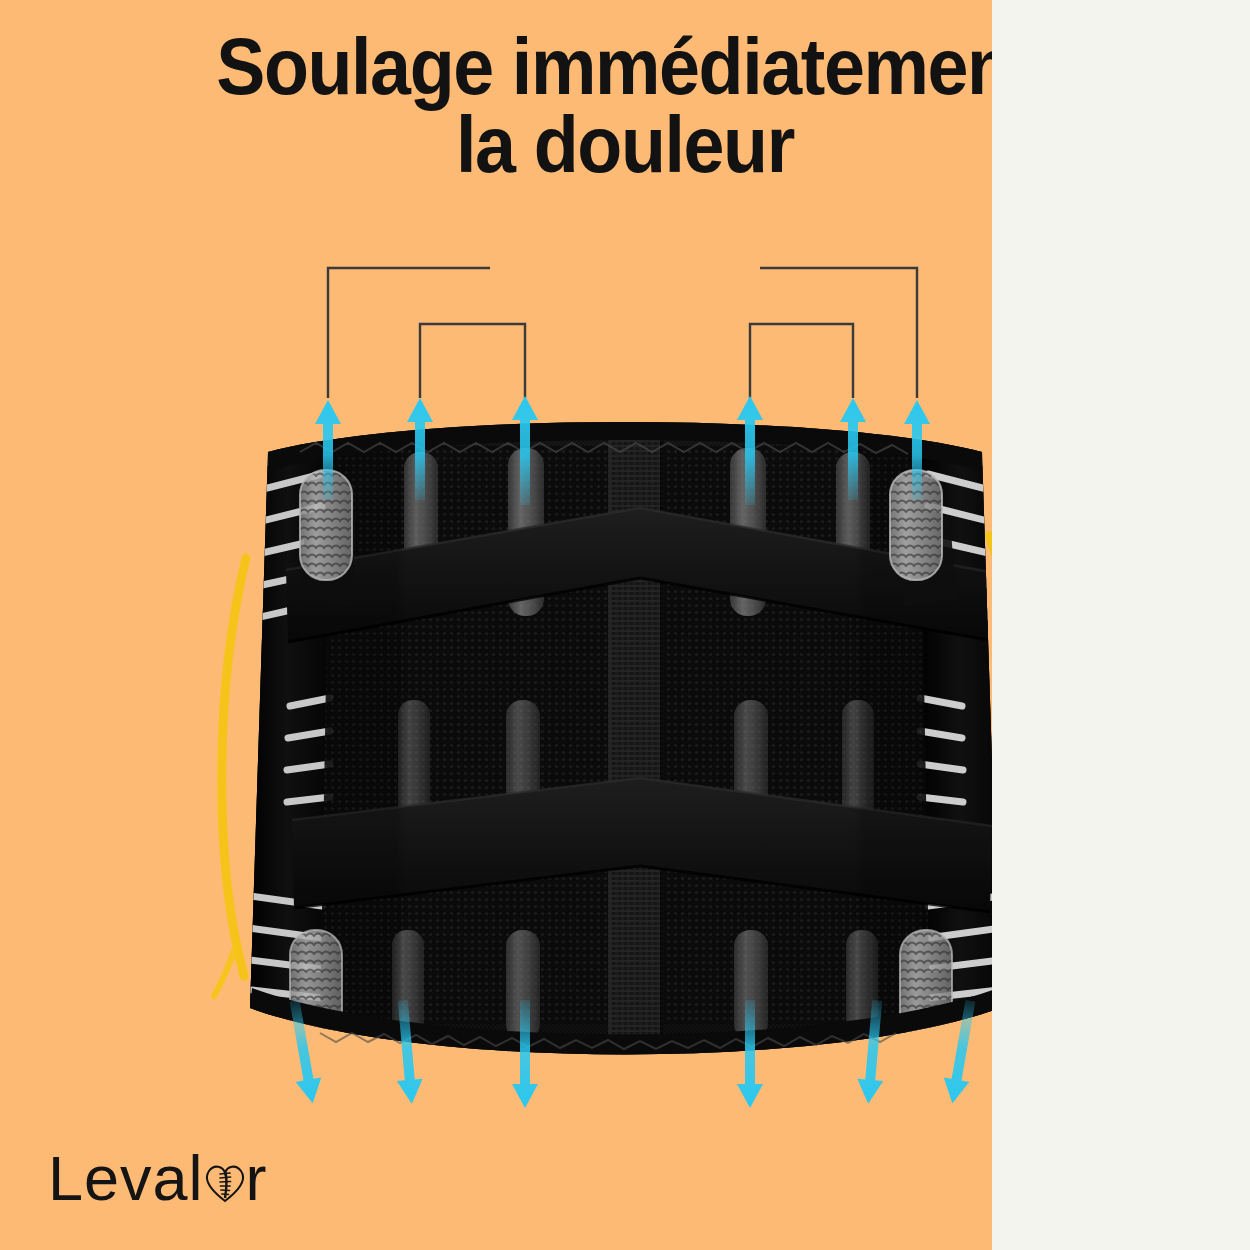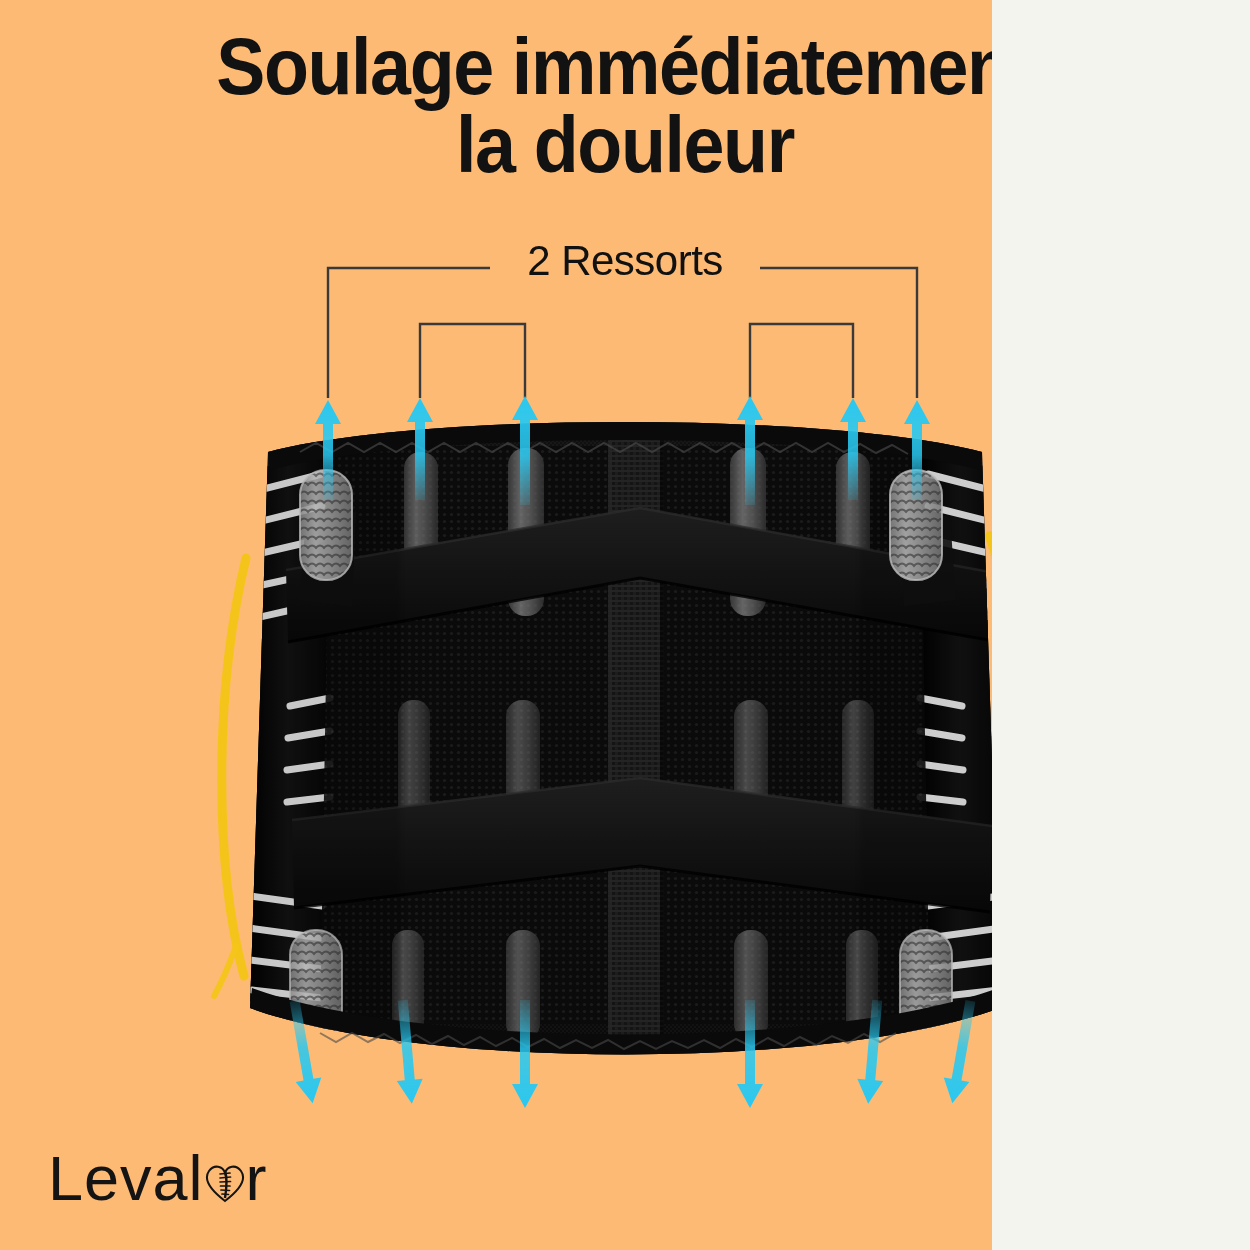--- a/index.html
+++ b/index.html
@@ -371,21 +371,20 @@
         </g>
       <g transform="translate(872,0) rotate(5 0 1060)">
           <path d="M 0 1104 L 13 1080 L 5 1080 L 5 1000 L -5 1000 L -5 1080 L -13 1080 Z"></path>
         </g>
       <g transform="translate(960,0) rotate(10 0 1060)">
           <path d="M 0 1104 L 13 1080 L 5 1080 L 5 1000 L -5 1000 L -5 1080 L -13 1080 Z"></path>
         </g>
     </g>
   </svg>
 
-  <div class="callout" id="label-springs">2 Ressorts</div>
 
   <div class="logo">
     <span class="logo-text">
       <span class="logo-pre">Leval</span><span class="logo-mark">
         <svg viewBox="0 0 46 46" width="46" height="46" xmlns="http://www.w3.org/2000/svg">
           <path d="M23 41 C 6 28, 2 18, 7 11 C 12 4, 21 6, 23 13 C 25 6, 34 4, 39 11 C 44 18, 40 28, 23 41 Z" fill="none" stroke="#141414" stroke-width="2"></path>
           <path d="M23 11 C 25 17, 25 26, 23 38" stroke="#141414" stroke-width="2.4" fill="none"></path>
           <g stroke="#141414" stroke-width="1.7" stroke-linecap="round">
             <path d="M18 14 L 28 13"></path>
             <path d="M18 18 L 28.5 17"></path>

